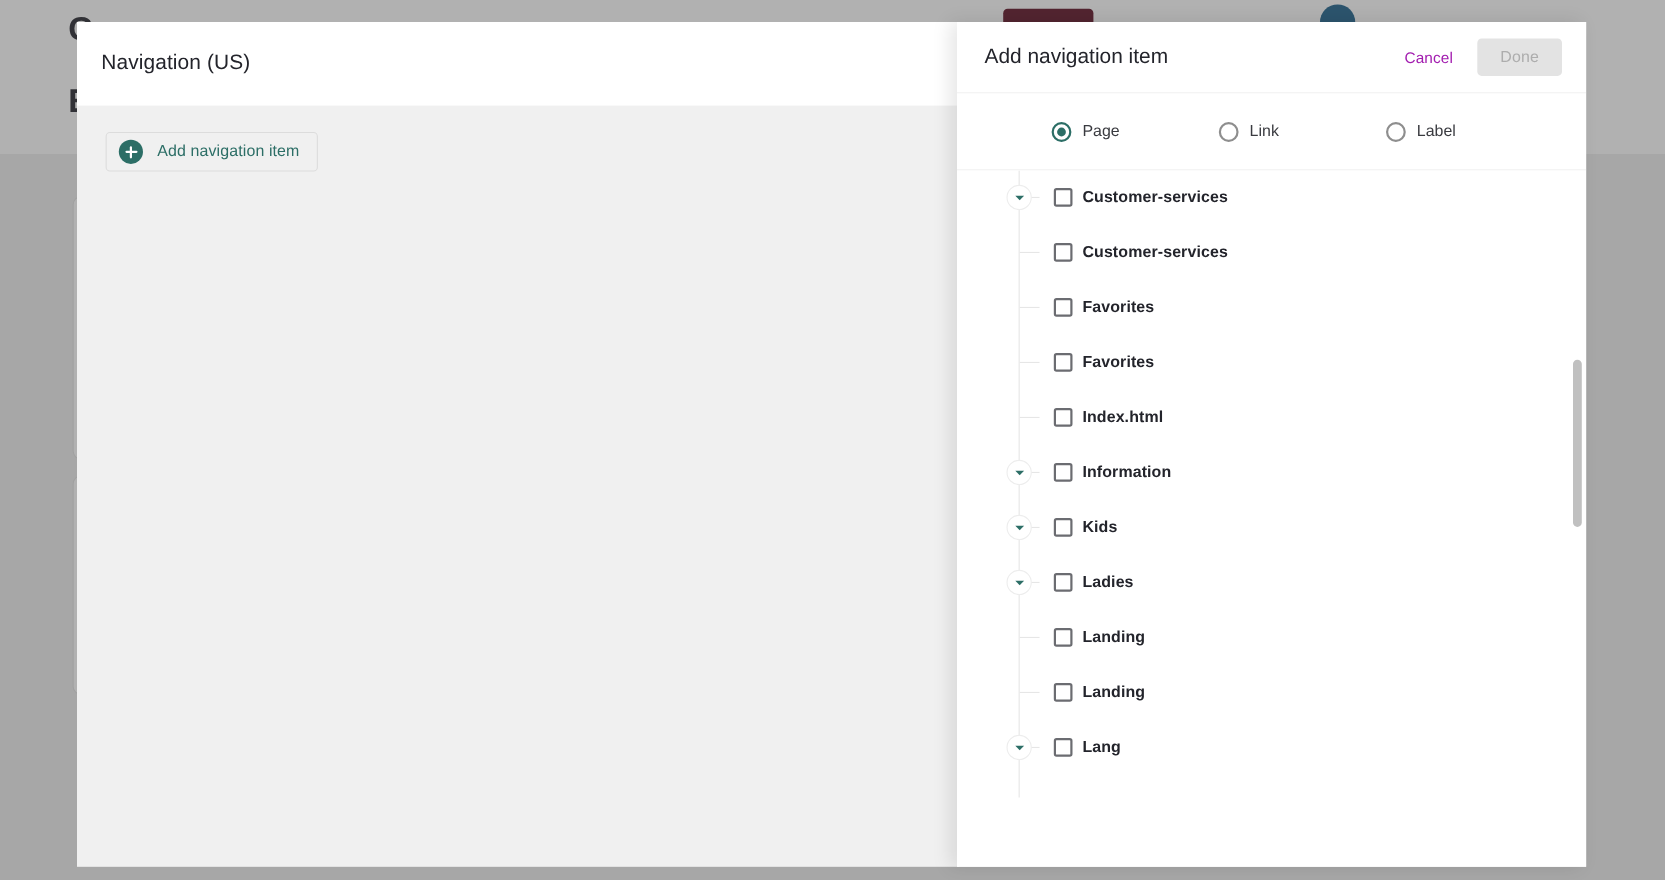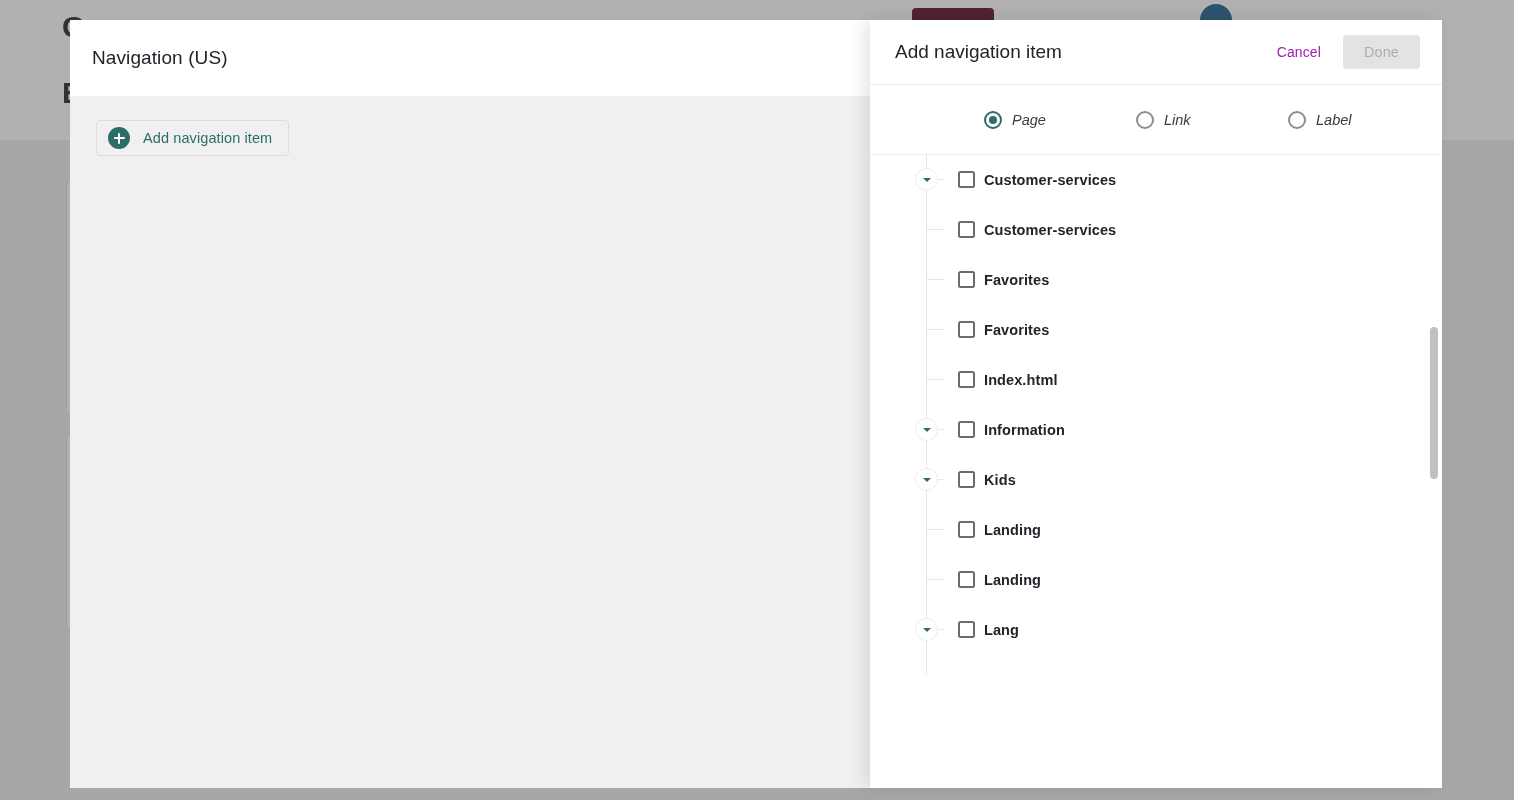--- a/index.html
+++ b/index.html
@@ -192,24 +192,23 @@
     cursor: default;
     font-family: "Liberation Sans", sans-serif;
     letter-spacing: 0.1px;
   }
 
   
   #type-row {
     height: 70px;
     display: flex;
     align-items: center;
-    padding-left: 114px;
+    padding-left: 86px;
     border-bottom: 1px solid #ededed;
     background: #ffffff;
-    font-style: italic;
   }
   .radio-option {
     display: flex;
     align-items: center;
     gap: 10px;
     width: 152px;
     cursor: pointer;
   }
   .radio-mark {
     width: 18px; height: 18px;
@@ -413,20 +412,28 @@
           <div class="tree-label">Information</div>
         </div>
         <div class="tree-row expandable">
           <div class="connector"></div>
           <div class="toggle-circle">
             <span class="chev"></span>
           </div>
           <div class="tree-checkbox"></div>
           <div class="tree-label">Kids</div>
         </div>
+        <div class="tree-row expandable">
+          <div class="connector"></div>
+          <div class="toggle-circle">
+            <span class="chev"></span>
+          </div>
+          <div class="tree-checkbox"></div>
+          <div class="tree-label">Ladies</div>
+        </div>
         <div class="tree-row">
           <div class="connector"></div>
           <div class="tree-checkbox"></div>
           <div class="tree-label">Landing</div>
         </div>
         <div class="tree-row">
           <div class="connector"></div>
           <div class="tree-checkbox"></div>
           <div class="tree-label">Landing</div>
         </div>

